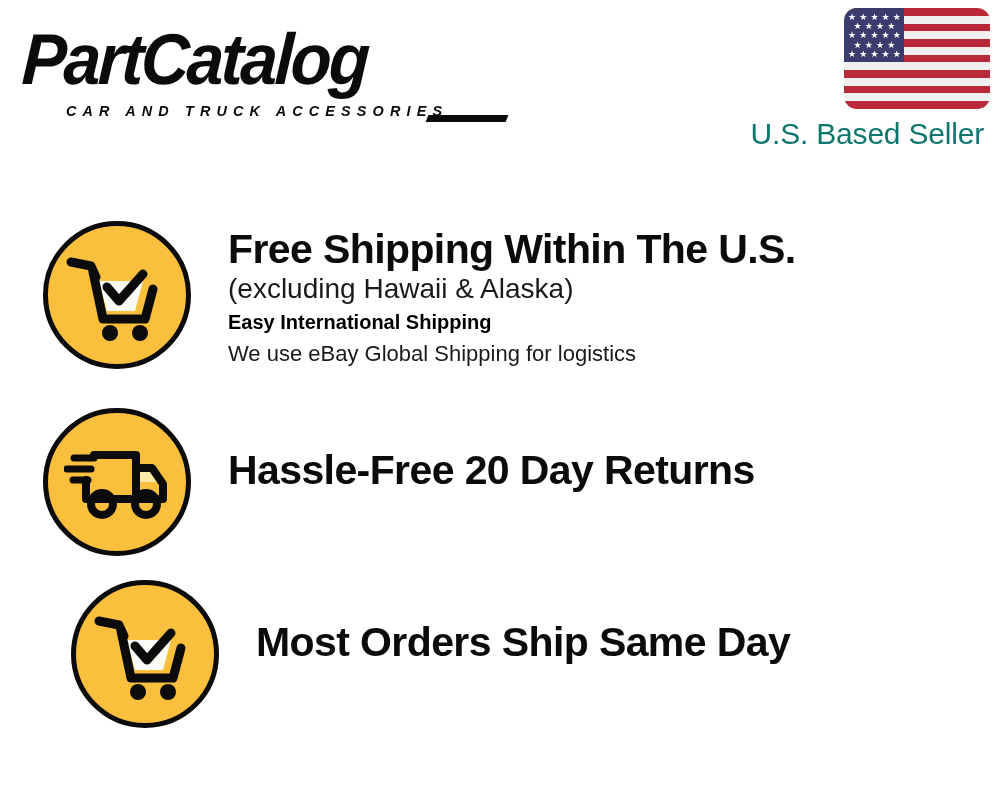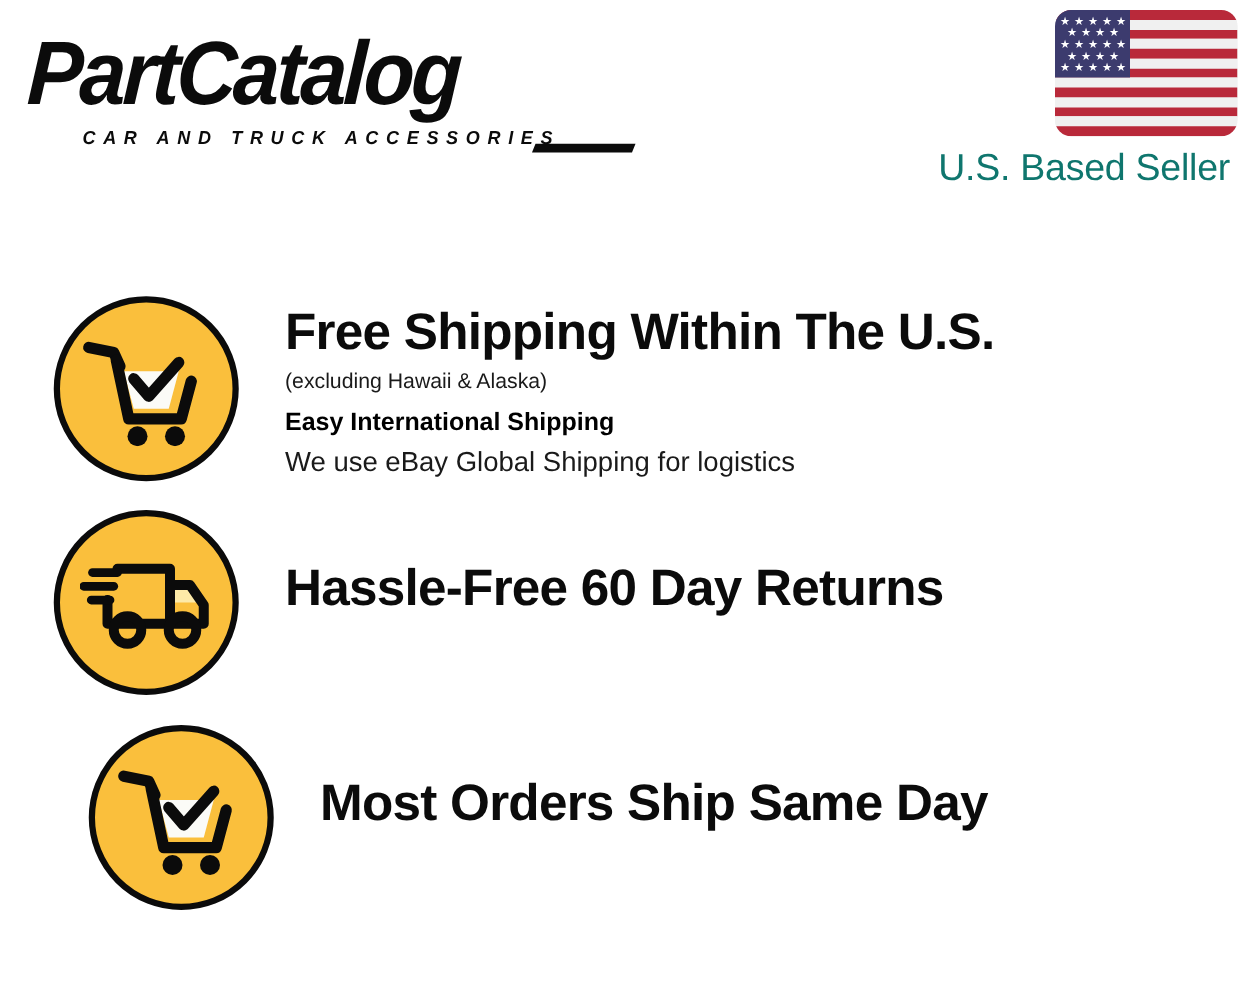--- a/index.html
+++ b/index.html
@@ -121,21 +121,21 @@
     top: 210px;
     width: 1000px;
   }
   .feature-row {
     position: absolute;
     left: 0;
     width: 1000px;
     display: flex;
     align-items: flex-start;
   }
-  .feature-row.r1 { top: 27px; justify-content: flex-end; }
+  .feature-row.r1 { top: 11px; justify-content: flex-end; }
   .feature-row.r2 { top: 198px; }
   .feature-row.r3 { top: 370px; padding-left: 28px; }
 
   .badge {
     position: relative;
     flex: 0 0 auto;
     width: 148px;
     height: 148px;
     margin-left: 43px;
     border-radius: 50%;
@@ -162,21 +162,21 @@
     font-family: "Liberation Sans", sans-serif;
     font-weight: bold;
     font-size: 41px;
     line-height: 48px;
     letter-spacing: -0.6px;
     color: #0b0b0b;
     white-space: nowrap;
   }
   .feature-sub {
     font-family: "Liberation Sans", sans-serif;
-    font-size: 17px;
+    font-size: 28px;
     line-height: 32px;
     color: #1a1a1a;
     white-space: nowrap;
   }
   .feature-strong {
     font-family: "Liberation Sans", sans-serif;
     font-weight: bold;
     font-size: 20px;
     line-height: 34px;
     color: #000000;
@@ -260,21 +260,21 @@
         <path d="M30 13 L72 13 L72 57 L22 57 L22 38" fill="none" stroke="#0b0b0b" stroke-width="8" stroke-linecap="round" stroke-linejoin="round"></path>
         <path d="M72 26 L88 26 L99 42 L99 57 L72 57" fill="none" stroke="#0b0b0b" stroke-width="8" stroke-linecap="round" stroke-linejoin="round"></path>
         <path d="M10 16 L30 16" stroke="#0b0b0b" stroke-width="7" stroke-linecap="round"></path>
         <path d="M3 27 L27 27" stroke="#0b0b0b" stroke-width="7" stroke-linecap="round"></path>
         <path d="M9 38 L24 38" stroke="#0b0b0b" stroke-width="7" stroke-linecap="round"></path>
         <circle cx="38" cy="62" r="11" fill="none" stroke="#0b0b0b" stroke-width="8"></circle>
         <circle cx="82" cy="62" r="11" fill="none" stroke="#0b0b0b" stroke-width="8"></circle>
       </svg>
     </div>
     <div class="feature-text">
-      <div class="feature-title">Hassle-Free 60 Day Returns</div>
+      <div class="feature-title">Hassle-Free 20 Day Returns</div>
     </div>
   </div>
 
   <div class="feature-row r3">
     <div class="badge">
       <svg width="104" height="92" viewBox="0 0 104 92" aria-hidden="true">
         <polygon points="34,32 78,32 70,62 42,62" fill="#fbfbf7"></polygon>
         <path d="M6 13 L26 17 L31 28" fill="none" stroke="#0b0b0b" stroke-width="9" stroke-linecap="round" stroke-linejoin="round"></path>
         <path d="M28 23 L38 70 L80 70 L88 40" fill="none" stroke="#0b0b0b" stroke-width="9" stroke-linecap="round" stroke-linejoin="round"></path>
         <path d="M42 38 L54 52 L78 25" fill="none" stroke="#0b0b0b" stroke-width="9" stroke-linecap="round" stroke-linejoin="round"></path>

